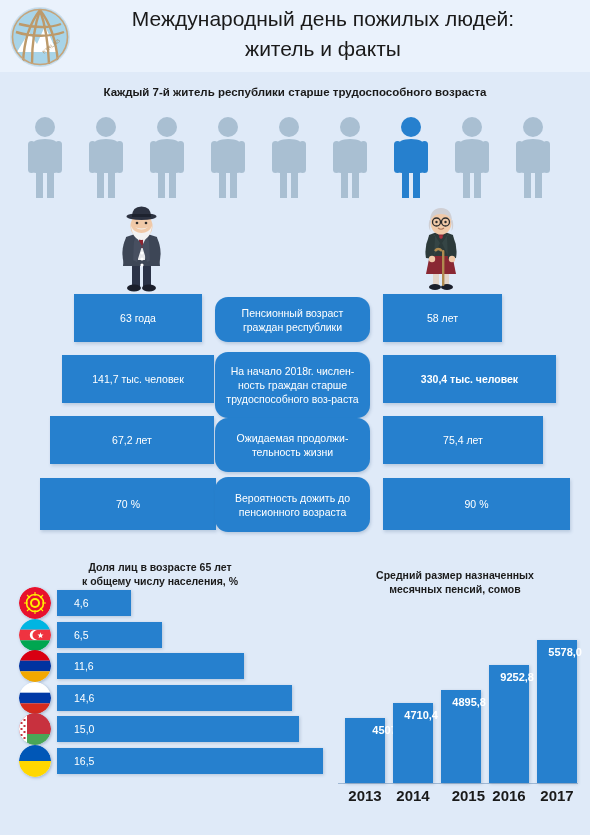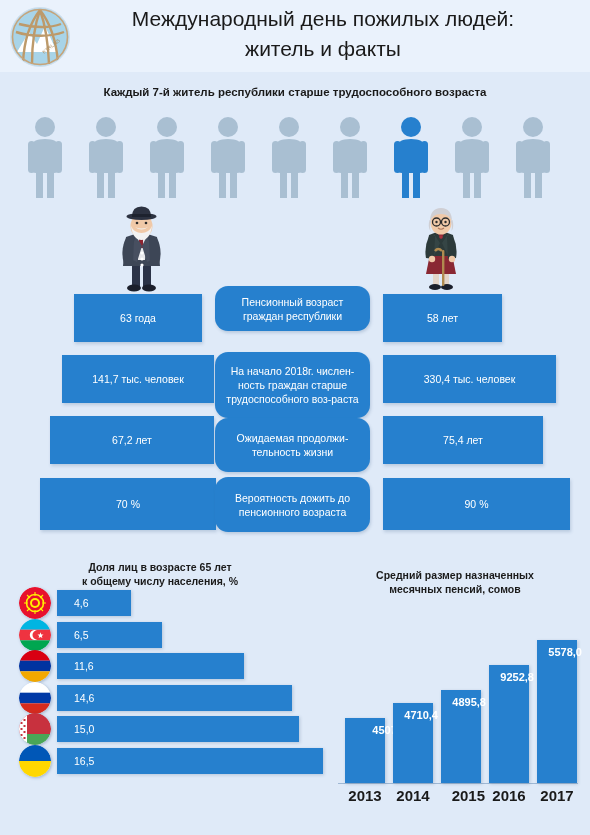--- a/index.html
+++ b/index.html
@@ -242,33 +242,33 @@
       <circle cx="33.5" cy="20" r="1.2" fill="#2b2b2b"></circle>
 
       <path d="M26 26 q3 2.5 6 0" stroke="#b07a5e" stroke-width="1.2" fill="none"></path>
     </svg>
   </div>
 
   <div id="stat-boxes">
       <div class="box side" style="left: 74px; top: 294px; width: 128px; height: 48px;">
         <span style="padding: 0px 6px;">63 года</span>
       </div>
-      <div class="box center" style="left: 215px; top: 286px; width: 155px; height: 45px;">
+      <div class="box center" style="left: 215px; top: 297px; width: 155px; height: 45px;">
         <span style="padding: 0px 6px;">Пенсионный возраст граждан республики</span>
       </div>
       <div class="box side" style="left: 383px; top: 294px; width: 119px; height: 48px;">
         <span style="padding: 0px 6px;">58 лет</span>
       </div>
       <div class="box side" style="left: 62px; top: 355px; width: 152px; height: 48px;">
         <span style="padding: 0px 6px;">141,7 тыс. человек</span>
       </div>
       <div class="box center" style="left: 215px; top: 352px; width: 155px; height: 66px;">
         <span style="padding: 0px 6px;">На начало 2018г. числен-ность граждан старше трудоспособного воз-раста</span>
       </div>
-      <div class="box side" style="left: 383px; top: 355px; width: 173px; height: 48px;">
+      <div class="box side" style="left: 383px; top: 355px; width: 173px; height: 48px; font-weight: bold;">
         <span style="padding: 0px 6px;">330,4 тыс. человек</span>
       </div>
       <div class="box side" style="left: 50px; top: 416px; width: 164px; height: 48px;">
         <span style="padding: 0px 6px;">67,2 лет</span>
       </div>
       <div class="box center" style="left: 215px; top: 418px; width: 155px; height: 54px;">
         <span style="padding: 0px 6px;">Ожидаемая продолжи-тельность жизни</span>
       </div>
       <div class="box side" style="left: 383px; top: 416px; width: 160px; height: 48px;">
         <span style="padding: 0px 6px;">75,4 лет</span>

